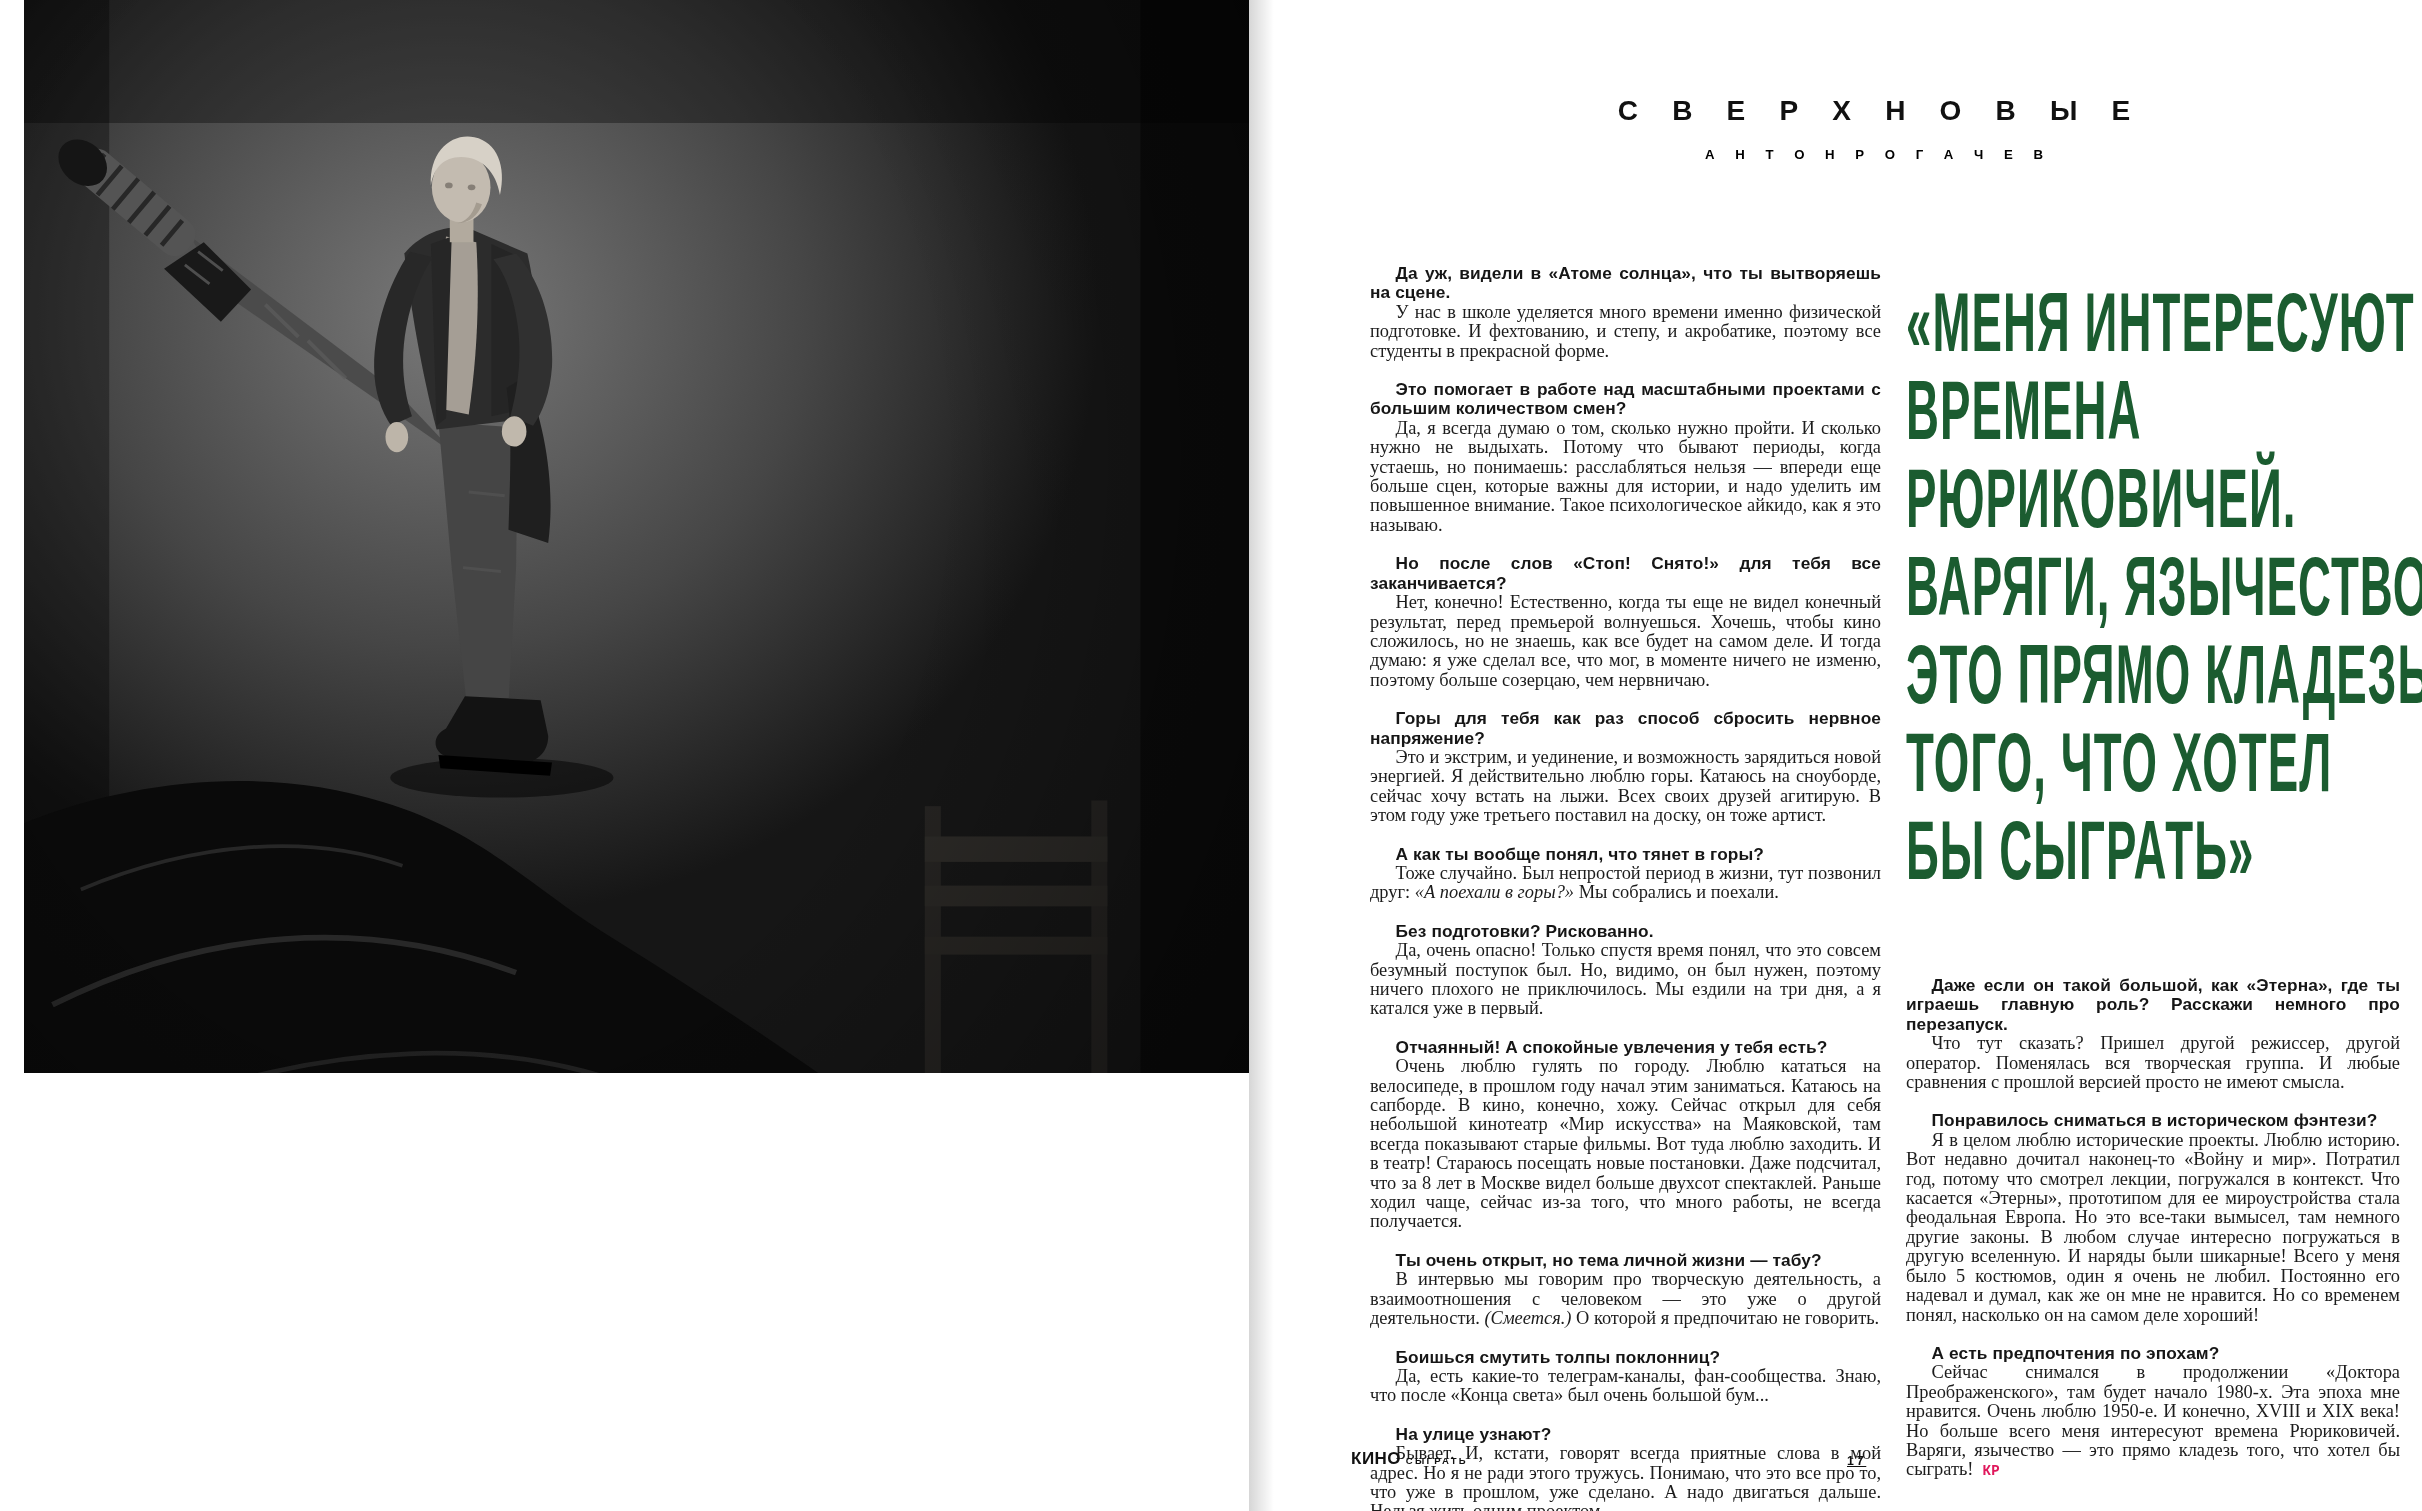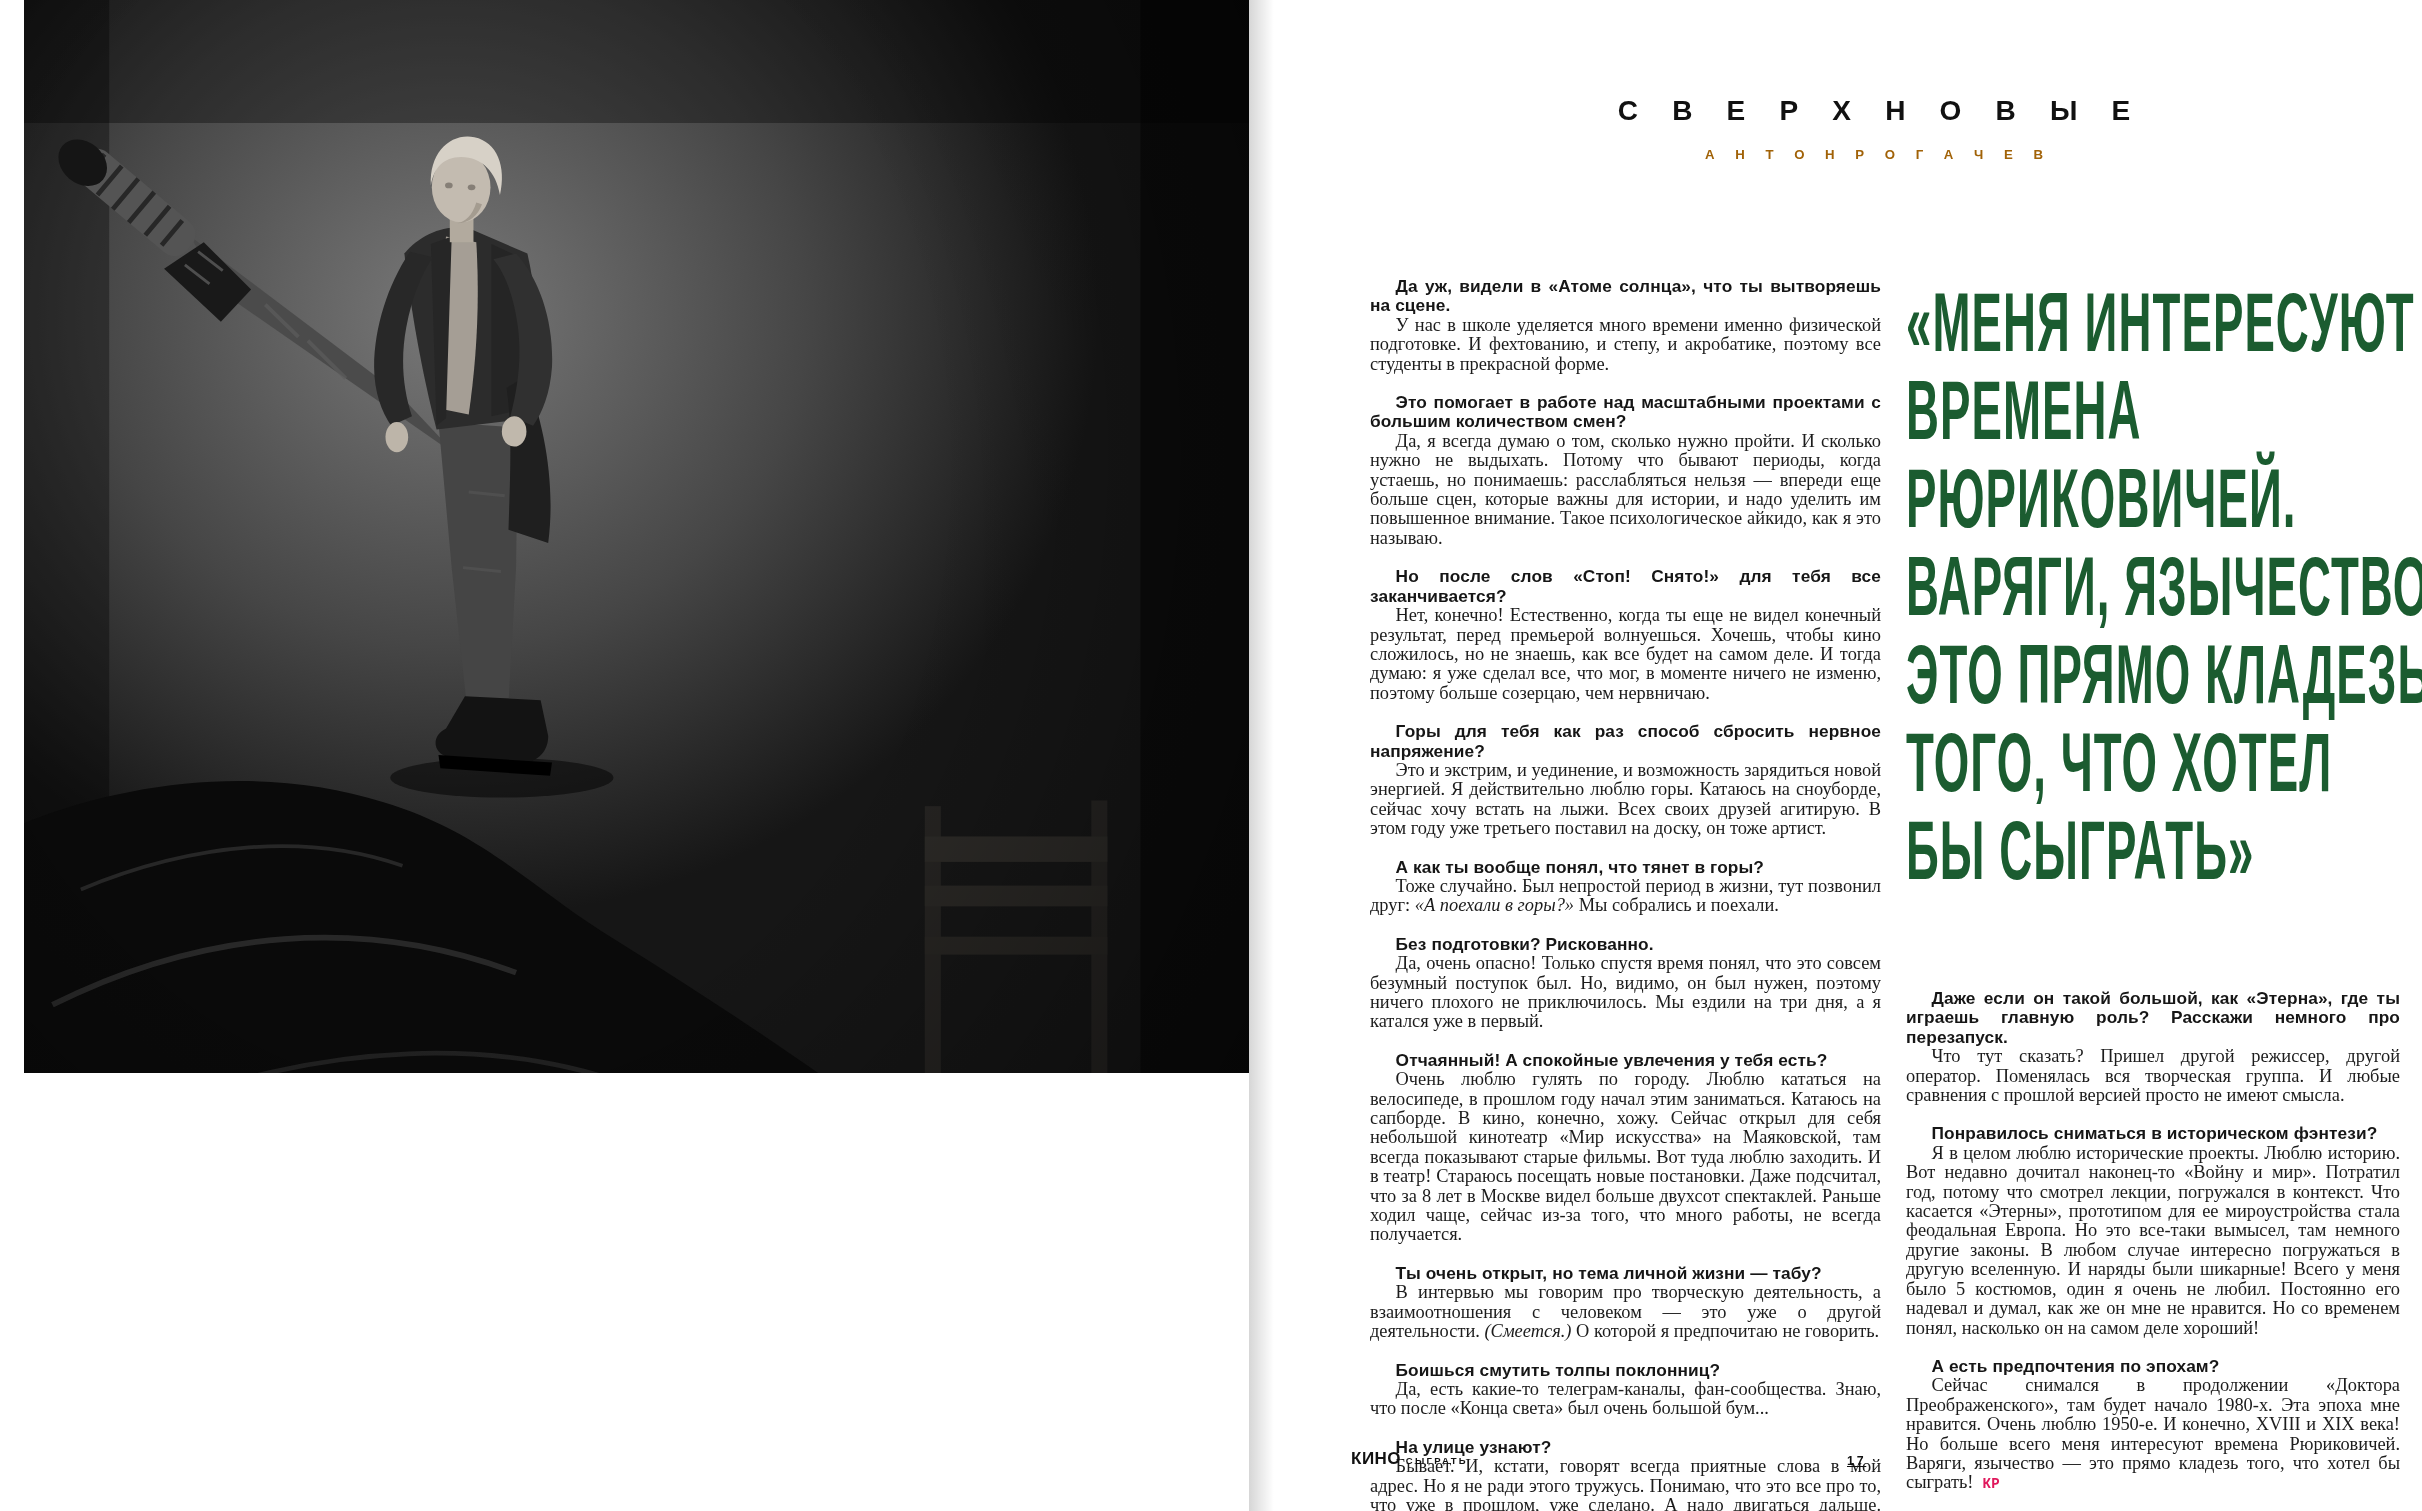--- a/index.html
+++ b/index.html
@@ -16,26 +16,26 @@
   }
   .folio-16{left:589px;top:1454px;font-size:12.3px;letter-spacing:2.8px;}
   .issue-date{left:1081px;top:1456px;font-size:10px;letter-spacing:1.1px;color:#c9c9c9;font-weight:bold;}
   
   .right-page{position:absolute;left:1249px;top:0;width:1146px;height:1511px;background:#ffffff;}
   .page-fold{position:absolute;left:0;top:0;width:24.6px;height:1511px;
     background:linear-gradient(90deg,rgba(0,0,0,.16),rgba(0,0,0,0));}
   .spread-header{position:absolute;left:114px;width:1022px;top:95px;text-align:center;
     font-family:"Liberation Sans","DejaVu Sans",sans-serif;color:#111;}
   .section-title{font-weight:bold;font-size:28px;letter-spacing:13.2px;padding-left:13.2px;}
-  .person-name{margin-top:20px;font-weight:bold;font-size:13.2px;letter-spacing:8.5px;padding-left:8.5px;color:#a16207;}
+  .person-name{margin-top:20px;font-weight:bold;font-size:13.2px;letter-spacing:8.5px;padding-left:8.5px;color:#000000;}
   
   .col{position:absolute;width:511px;color:#1c1c1c;}
   .col-1{left:121px;top:261px;}
   .col-2{left:657px;top:973px;width:494px;}
-  .qa{margin:16px 0 19px 0;}
+  .qa{margin:3px 0 19px 0;}
   .qa p{margin:0;text-align:justify;text-align-last:left;text-indent:25.6px;}
   .q{
     font-family:"Liberation Sans","DejaVu Sans",sans-serif;
     font-weight:bold;font-size:17.3px;line-height:19.4px;color:#161616;letter-spacing:0.1px;
   }
   .a{font-size:18.4px;line-height:19.4px;}
   .a .it{font-style:italic;}
   .end-mark{
     font-family:Liberation Mono, monospace;
     font-weight:bold;font-size:14px;color:#e0185c;letter-spacing:0.5px;

